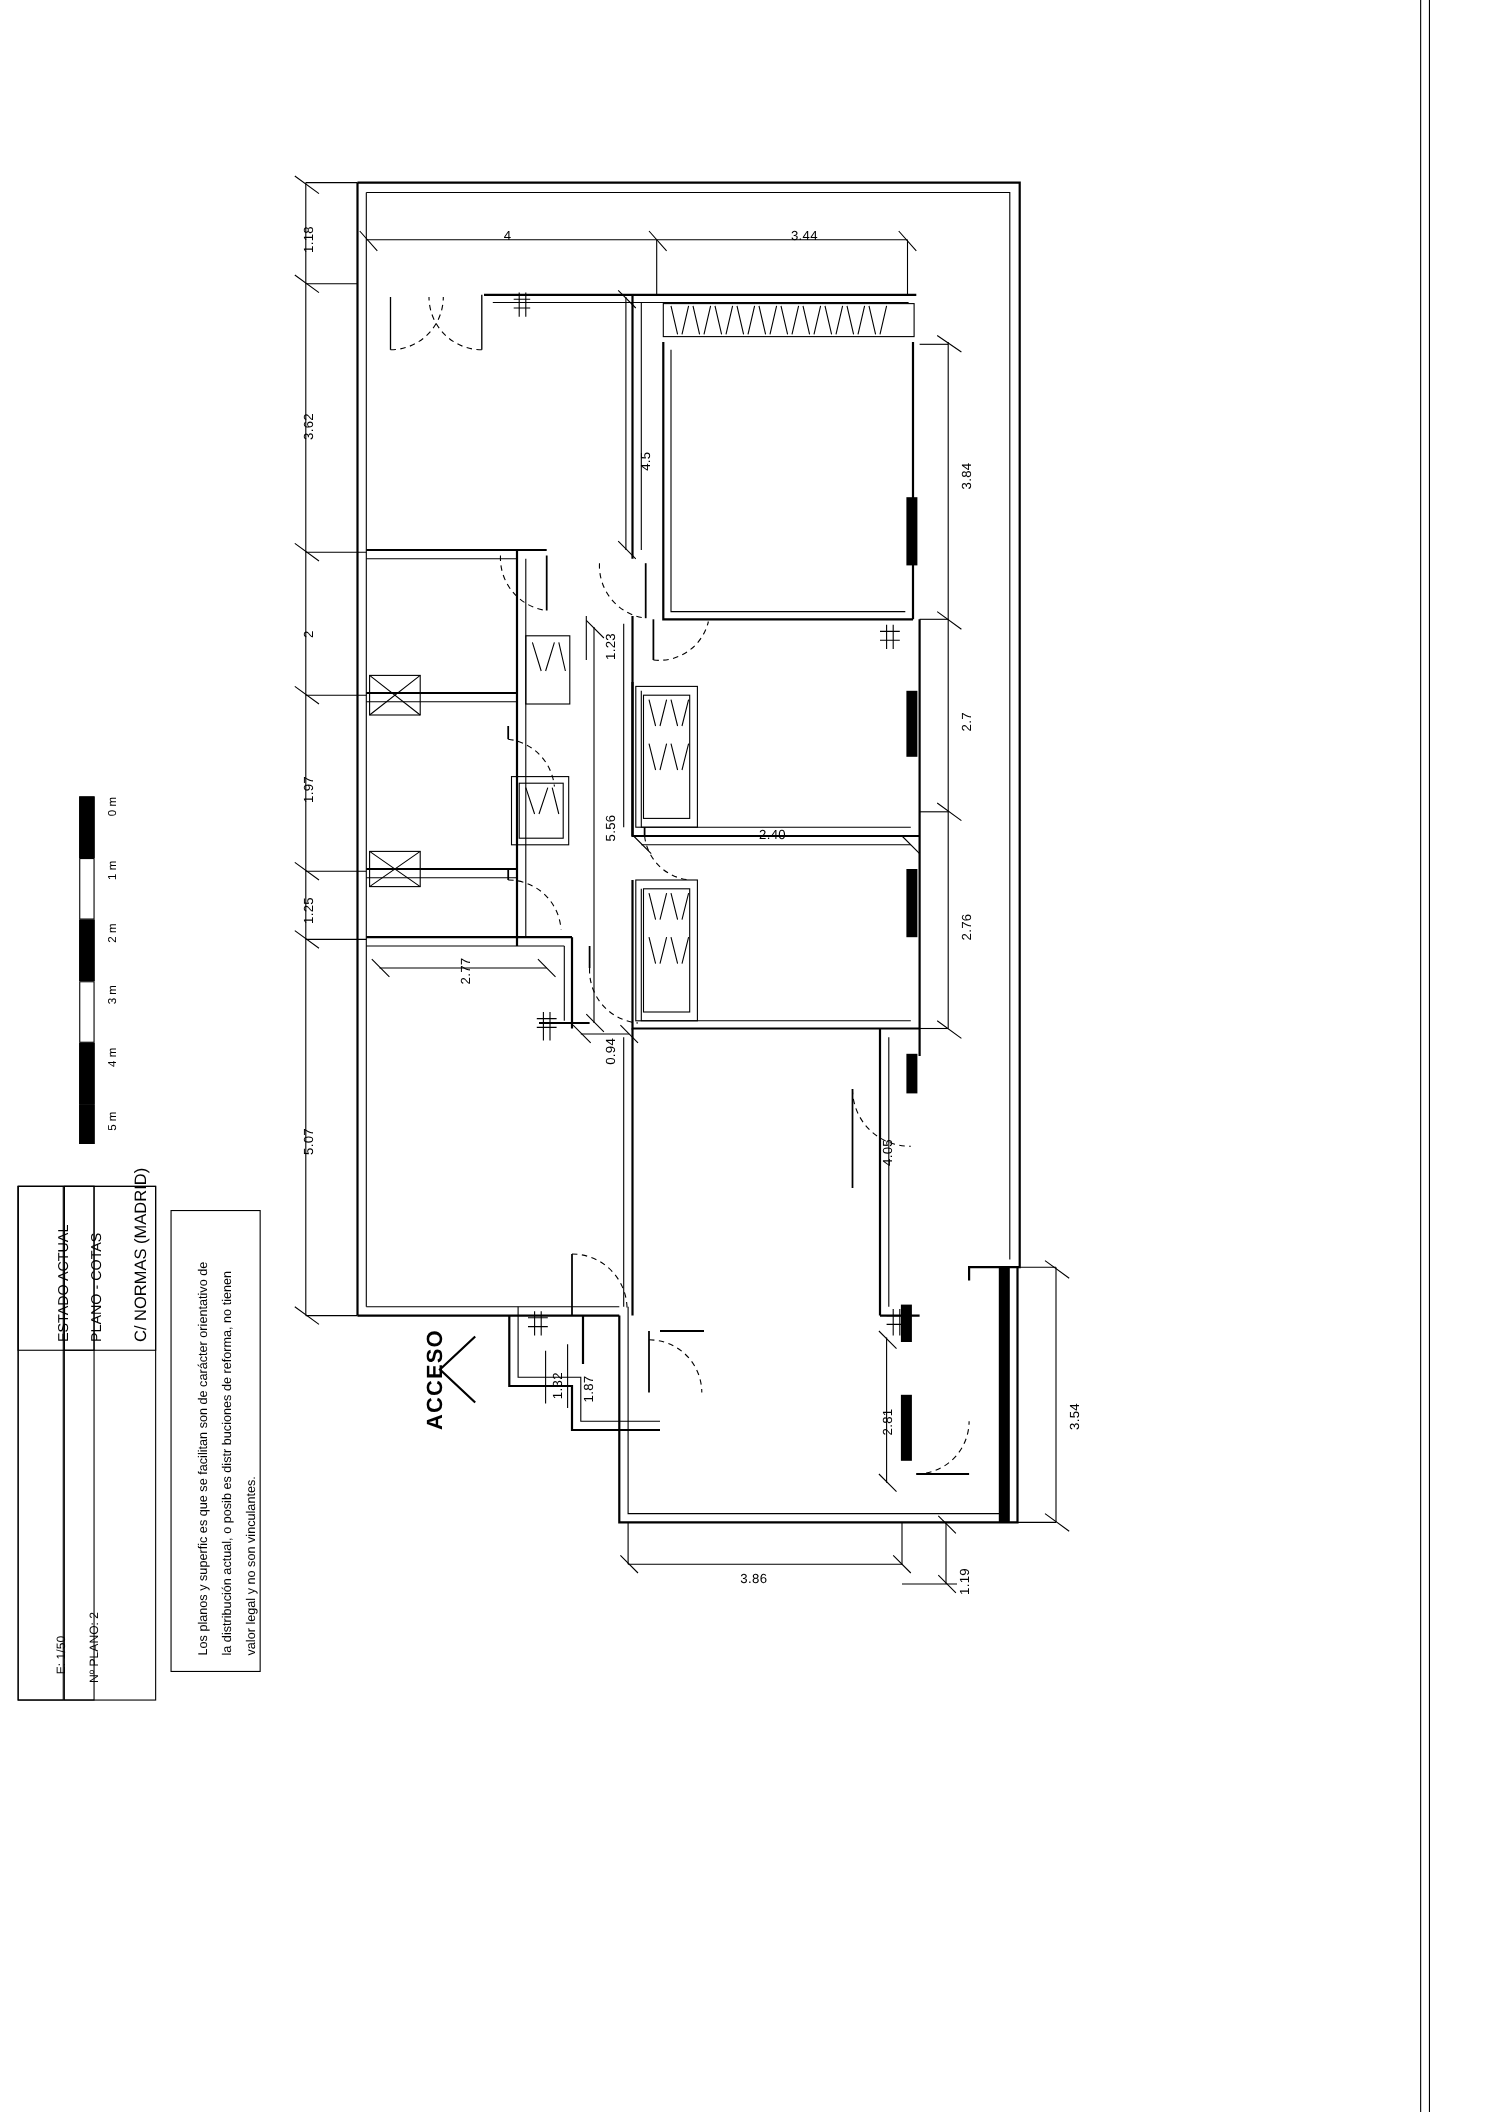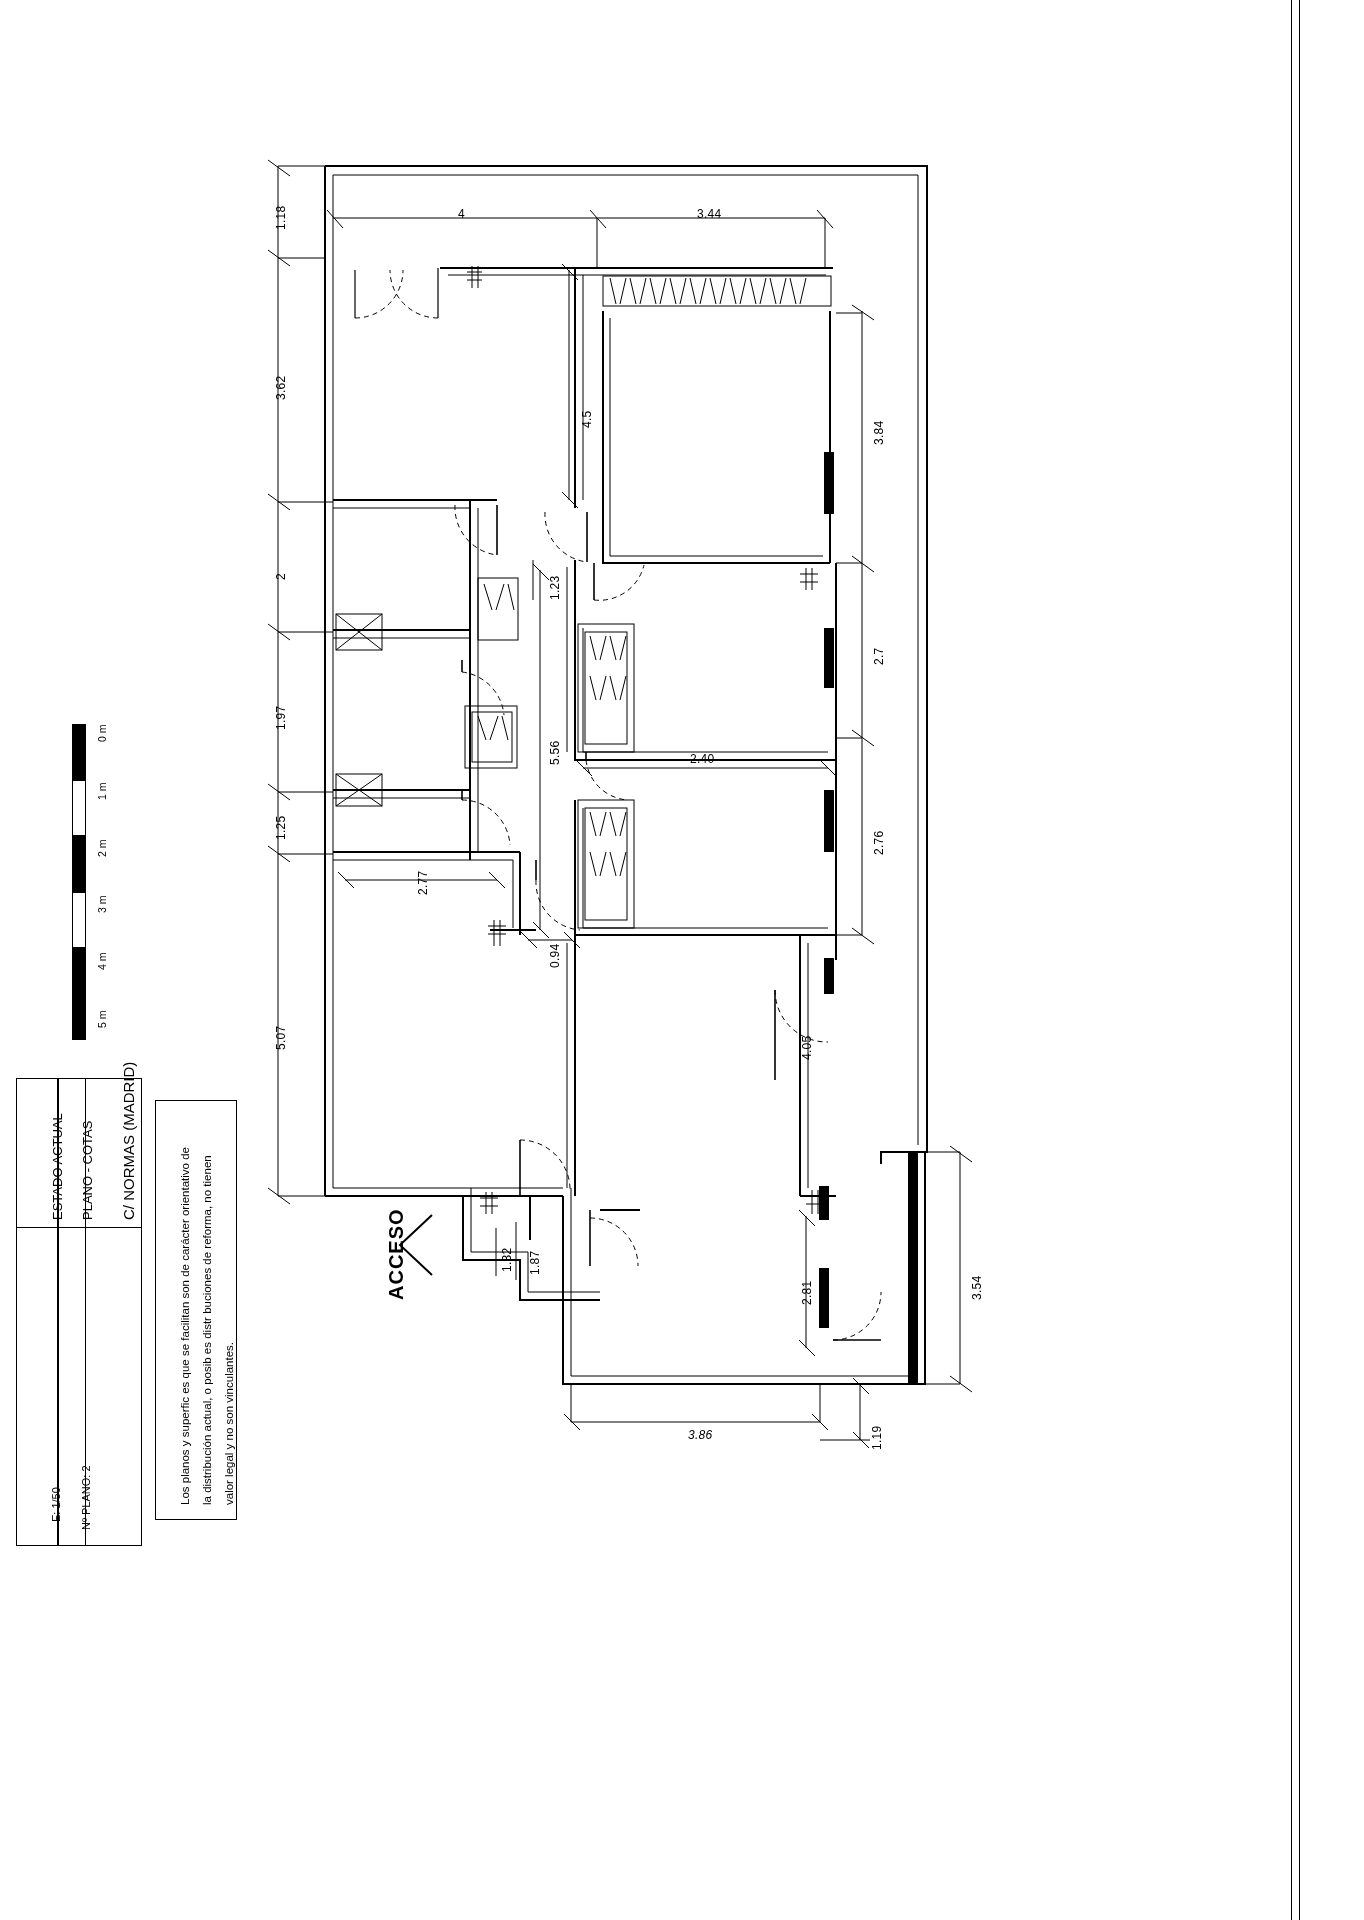--- a/index.html
+++ b/index.html
@@ -268,37 +268,37 @@
   </svg>
 
   <div class="dim vtxt" style="left:274px;top:230px;">1.18</div>
   <div class="dim vtxt" style="left:274px;top:400px;">3.62</div>
   <div class="dim vtxt" style="left:274px;top:580px;">2</div>
   <div class="dim vtxt" style="left:274px;top:730px;">1.97</div>
   <div class="dim vtxt" style="left:274px;top:840px;">1.25</div>
   <div class="dim vtxt" style="left:274px;top:1050px;">5.07</div>
 
   <div class="dim htxt" style="left:458px;top:207px;">4</div>
-  <div class="dim htxt" style="left:697px;top:207px;text-align:center;">3.44</div>
+  <div class="dim htxt" style="left:719px;top:207px;text-align:center;">3.44</div>
 
   <div class="dim vtxt" style="left:872px;top:445px;">3.84</div>
   <div class="dim vtxt" style="left:872px;top:665px;">2.7</div>
   <div class="dim vtxt" style="left:872px;top:855px;">2.76</div>
 
   <div class="dim vtxt" style="left:580px;top:428px;">4.5</div>
   <div class="dim vtxt" style="left:548px;top:600px;">1.23</div>
   <div class="dim vtxt" style="left:548px;top:765px;">5.56</div>
   <div class="dim htxt" style="left:690px;top:752px;">2.40</div>
   <div class="dim vtxt" style="left:416px;top:895px;">2.77</div>
   <div class="dim vtxt" style="left:548px;top:968px;">0.94</div>
   <div class="dim vtxt" style="left:800px;top:1060px;">4.05</div>
   <div class="dim vtxt" style="left:800px;top:1305px;">2.81</div>
   <div class="dim vtxt" style="left:528px;top:1275px;">1.87</div>
   <div class="dim vtxt" style="left:500px;top:1272px;">1.32</div>
-  <div class="dim htxt" style="left:688px;top:1428px;font-style:italic;">3.86</div>
+  <div class="dim htxt" style="left:673px;top:1428px;">3.86</div>
 
   <div class="dim vtxt" style="left:970px;top:1300px;">3.54</div>
   <div class="dim vtxt" style="left:870px;top:1450px;">1.19</div>
 
   <div class="acceso" style="left:385px;top:1300px;">ACCESO</div>
 
   <div>
     <div class="sbseg" style="left:72px;top:724px;width:14px;height:56px;background:#000;"></div>
     <div class="sbseg" style="left:72px;top:780px;width:14px;height:56px;background:#fff;"></div>
     <div class="sbseg" style="left:72px;top:836px;width:14px;height:56px;background:#000;"></div>

